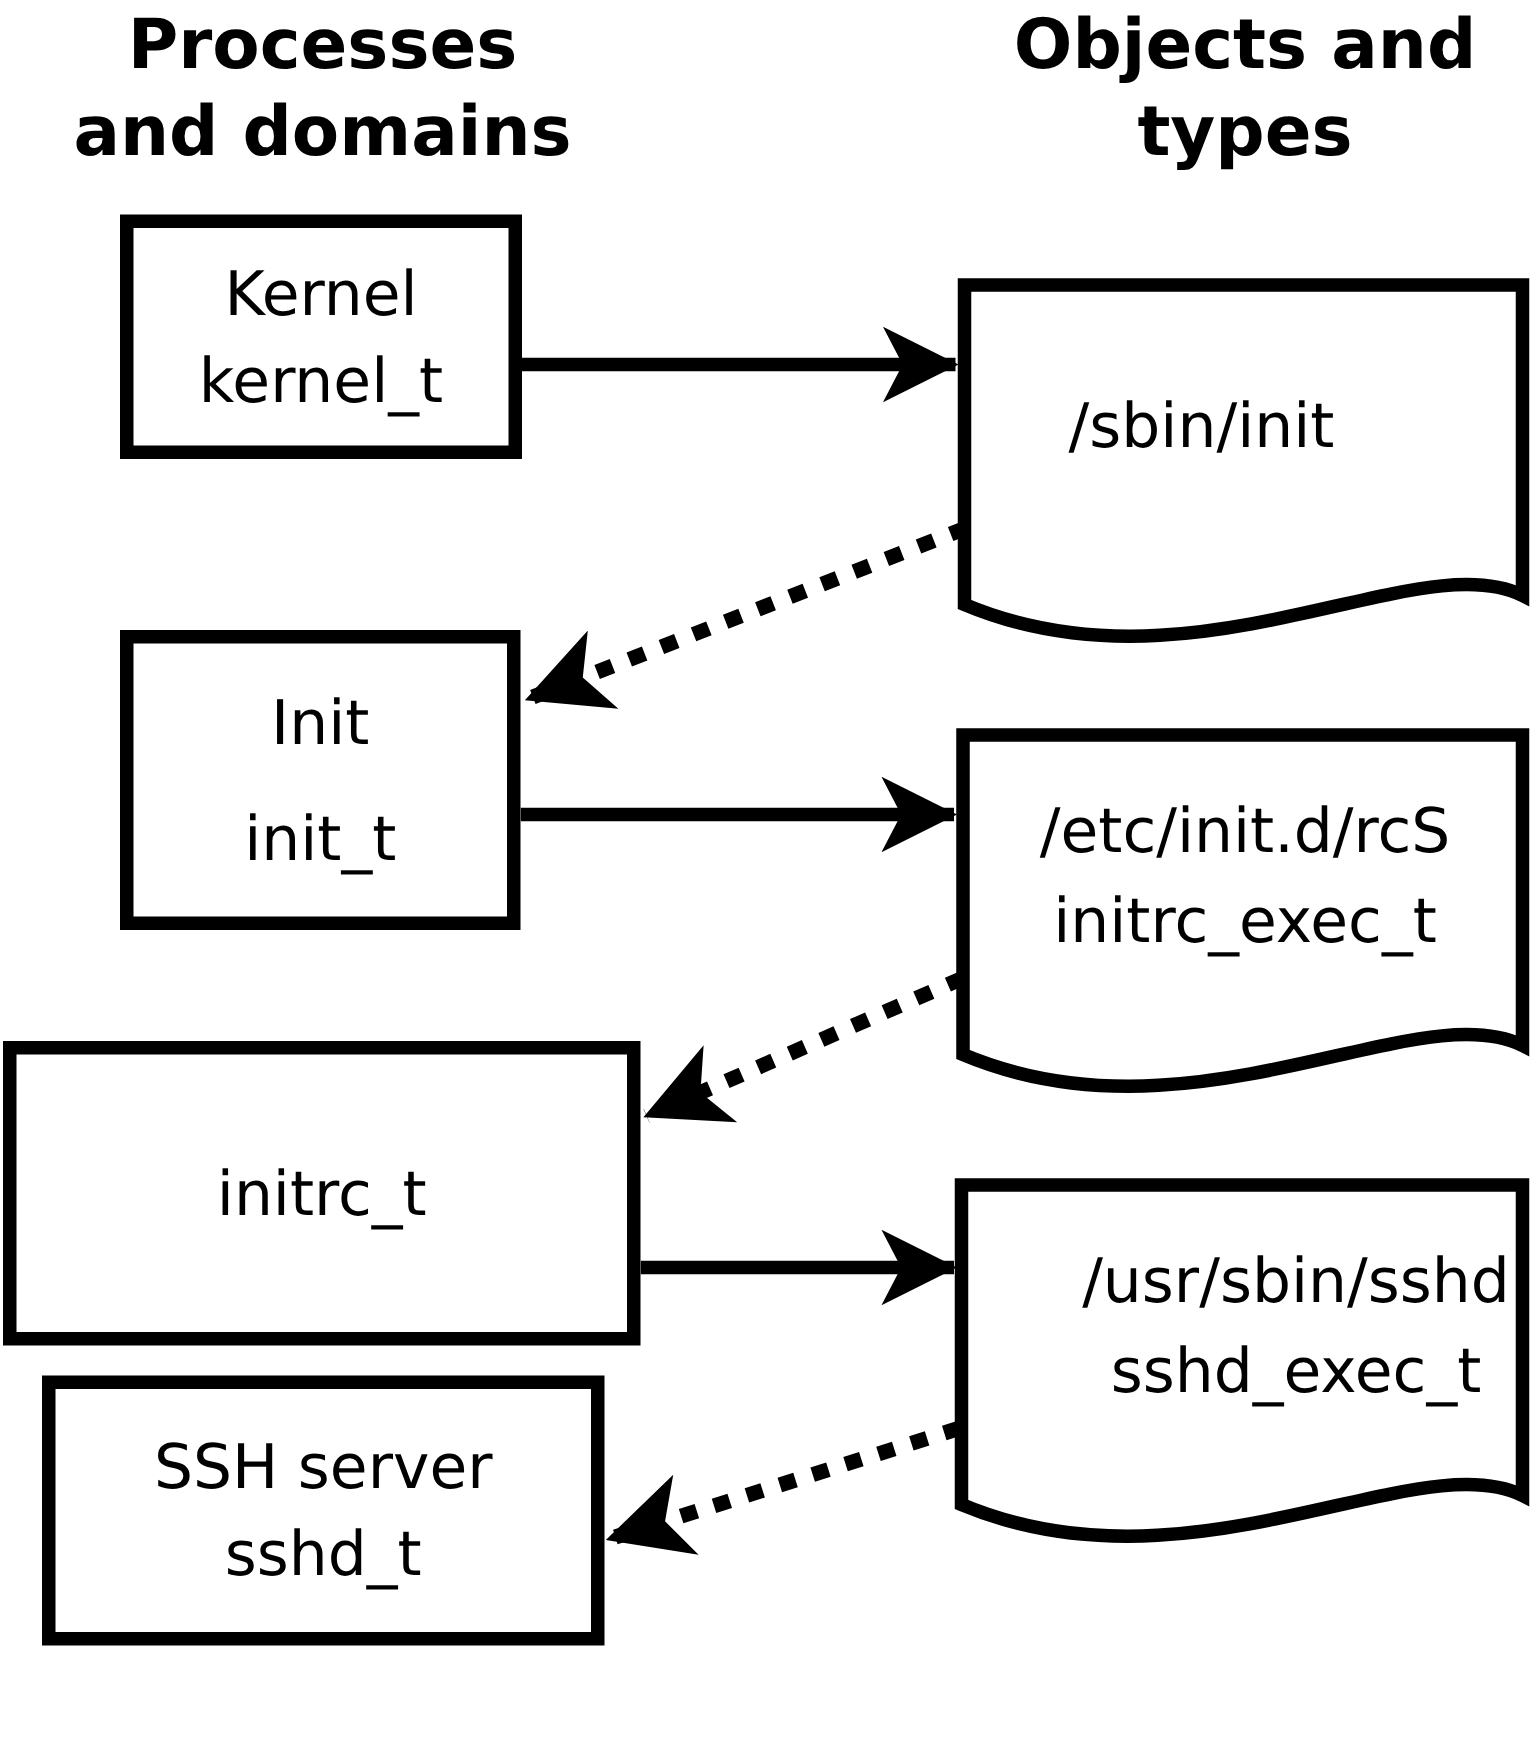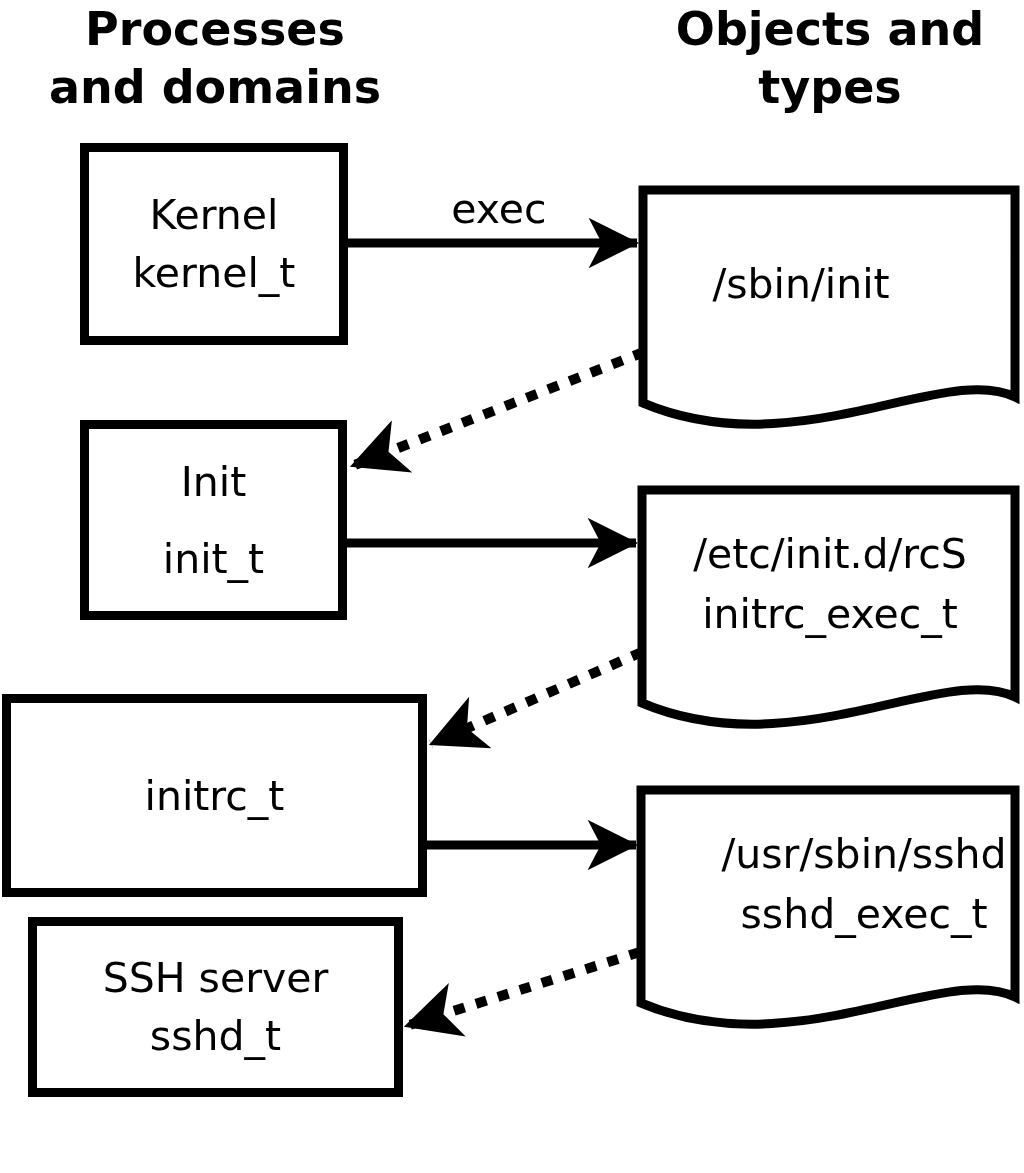--- a/index.html
+++ b/index.html
@@ -94,21 +94,21 @@
 
   <div class="col-header" style="left:30px; top:0px; width:370px;">
     <span class="hline">Processes</span>
     <span class="hline">and domains</span>
   </div>
   <div class="col-header" style="left:645px; top:0px; width:370px;text-align:center;">
     <span class="hline">Objects and</span>
     <span class="hline">types</span>
   </div>
 
-  <div class="pbox" style="left:80px; top:143px; width:268px; height:202px;">
+  <div class="pbox" style="left:80px; top:143px; width:268px; height:163px;">
     <span>Kernel</span>
     <span>kernel_t</span>
   </div>
   <div class="pbox" style="left:80px; top:420px; width:267px; height:200px;gap:19px;">
     <span>Init</span>
     <span>init_t</span>
   </div>
   <div class="pbox" style="left:2px; top:694px; width:425px; height:203px;">
     <span>initrc_t</span>
   </div>
@@ -122,15 +122,14 @@
   </div>
   <div class="doctext" style="left:650px; top:498px; width:360px; height:172px;">
     <span>/etc/init.d/rcS</span>
     <span>initrc_exec_t</span>
   </div>
   <div class="doctext" style="left:684px; top:798px; width:360px; height:172px;">
     <span>/usr/sbin/sshd</span>
     <span>sshd_exec_t</span>
   </div>
 
-  <div class="edge-label" style="left:440px; top:189px; width:118px;">exec</div>
 
 </div>
 
 </body></html>

